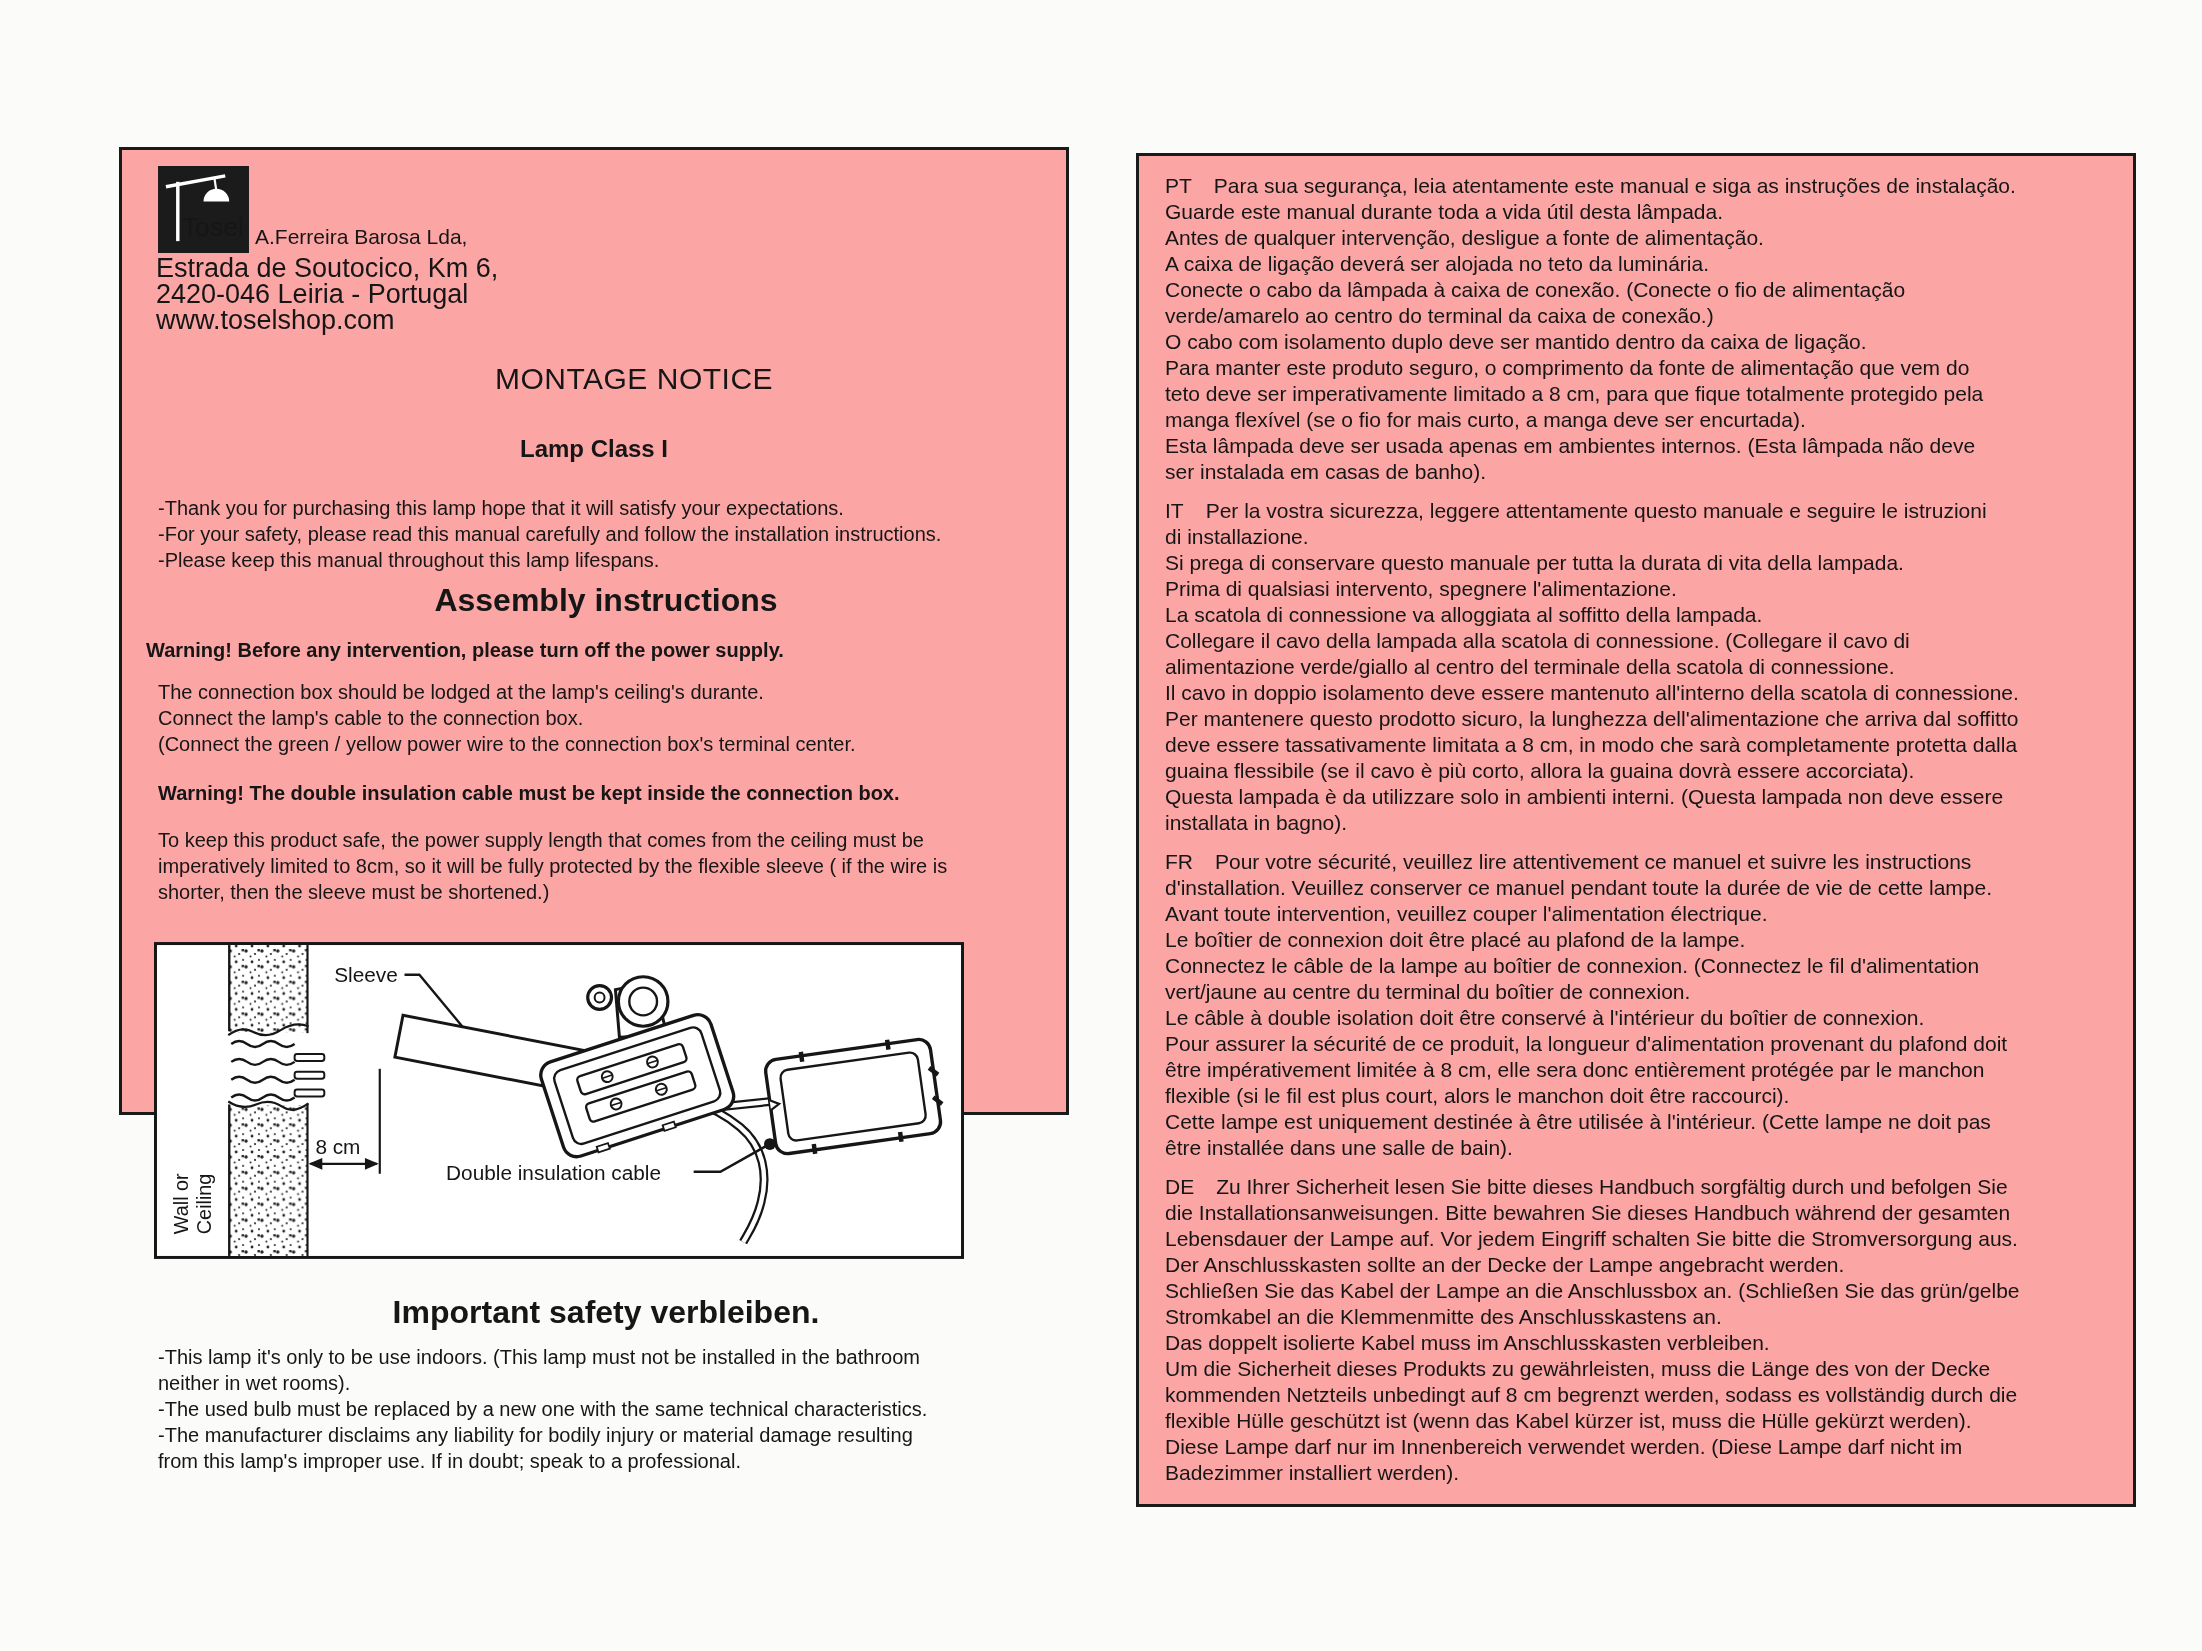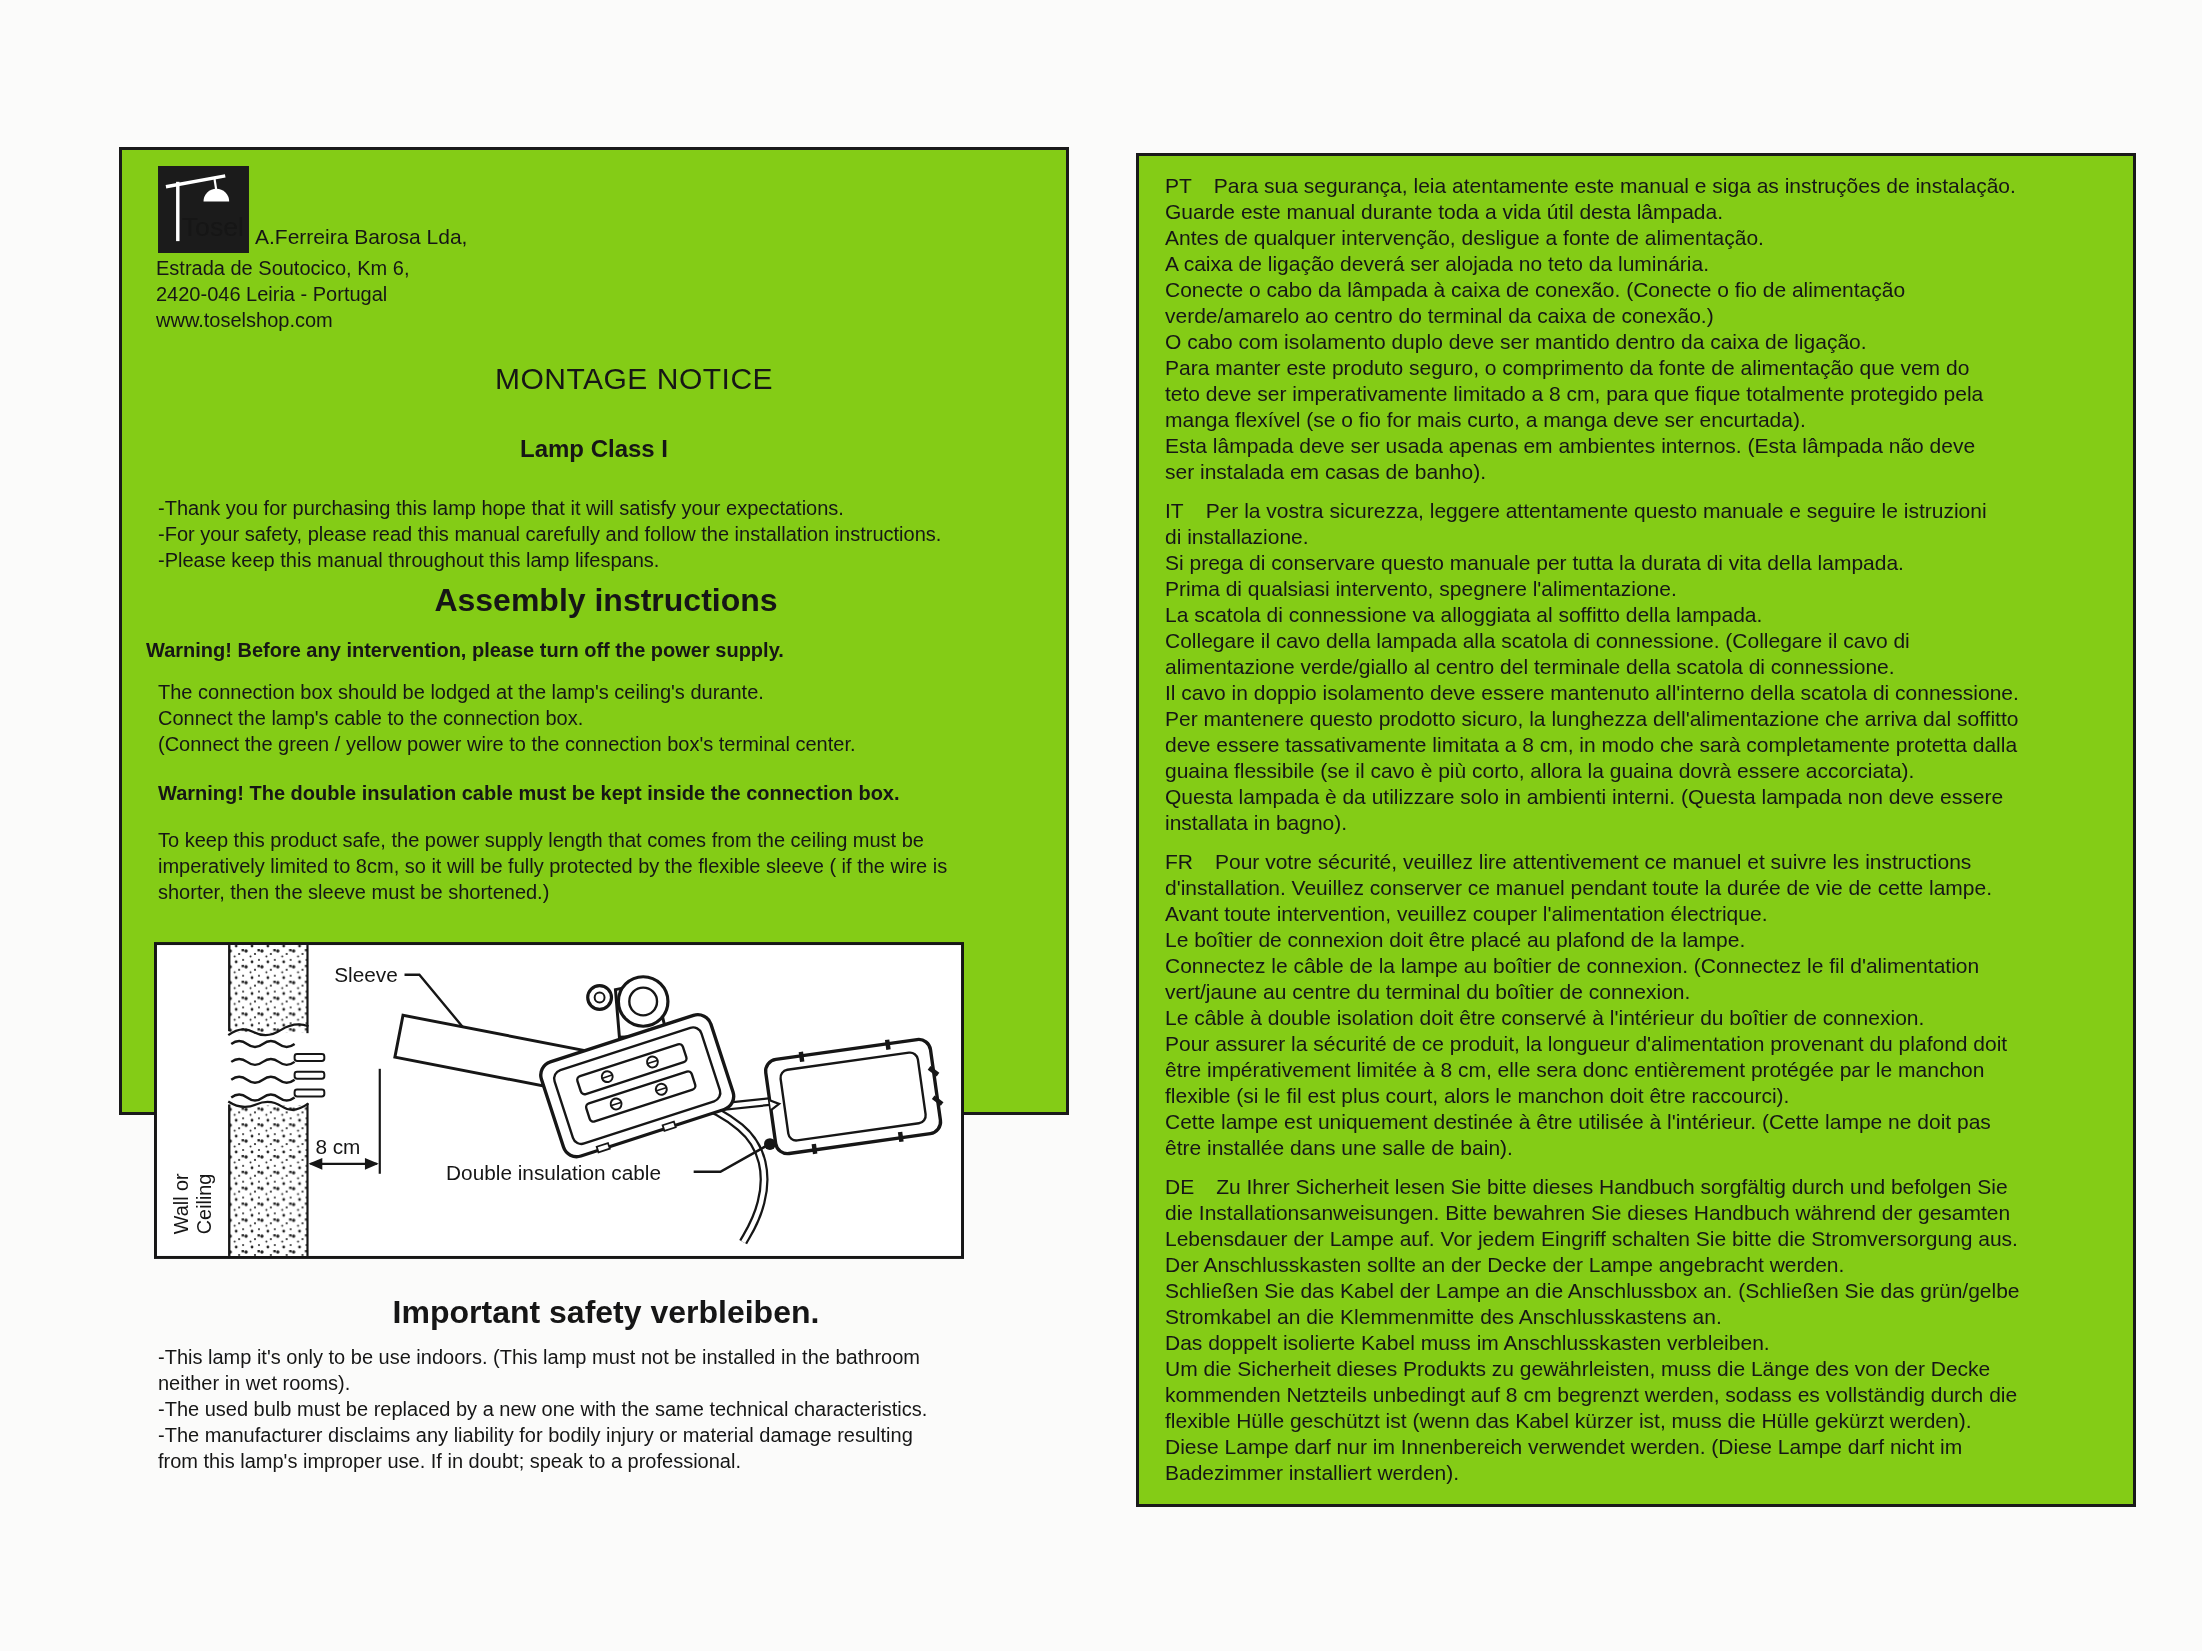--- a/index.html
+++ b/index.html
@@ -6,33 +6,33 @@
   body{
     width:2203px;height:1651px;
     background:#fbfbfa;
     font-family:"Liberation Sans", sans-serif;
     color:#161616;
     position:relative;
     overflow:hidden;
   }
   .page{
     position:absolute;
-    background:#84cc16;
+    background:#fca5a5;
     border:3px solid #1a1a1a;
     box-sizing:border-box;
   }
   #page-left{left:119px;top:147px;width:950px;height:968px;}
   #page-right{left:1136px;top:153px;width:1000px;height:1354px;padding:17px 26px;}
   .abs{position:absolute;}
   .pre{white-space:pre-line;}
   .center{width:100%;text-align:center;}
 
   
   .brand-name{font-size:21px;}
-  .addr{font-size:20px;line-height:26px;}
+  .addr{font-size:27px;line-height:26px;}
   .h-title{font-size:30px;font-weight:400;letter-spacing:0.5px;padding-left:40px;}
   .h-sub{font-size:24px;font-weight:700;}
   .h-section{font-size:32px;font-weight:700;padding-left:12px;}
   .body-text{font-size:20px;line-height:26px;}
   .warn{font-size:20px;font-weight:700;}
 
   
   .lang-block{font-size:21px;line-height:26px;margin:0 0 13px 0;white-space:pre-line;}
   .lang-code{margin-right:22px;}
 

